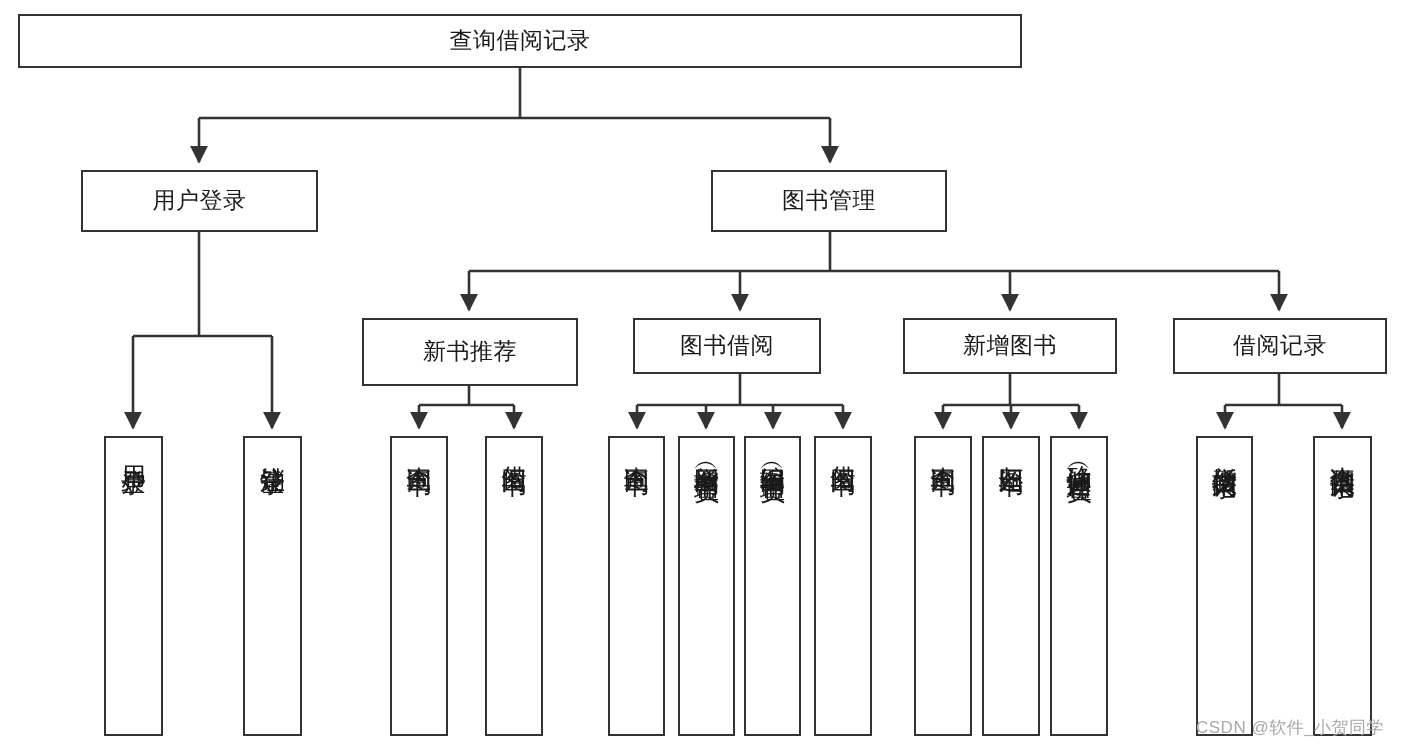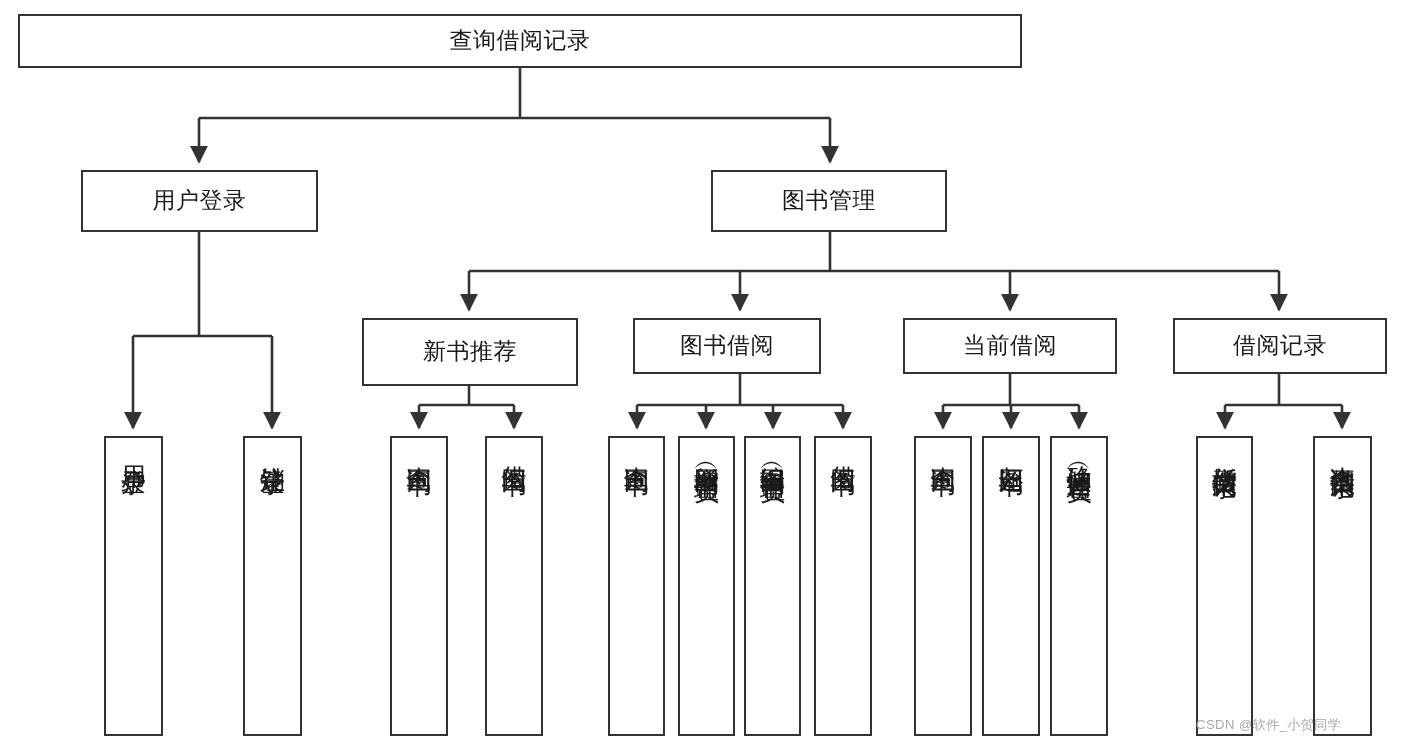--- a/index.html
+++ b/index.html
@@ -57,21 +57,21 @@
   .node.vert .label {
     writing-mode: vertical-rl;
     text-orientation: upright;
     font-size: 25px;
     line-height: 1.0;
     letter-spacing: 2px;
     white-space: nowrap;
   }
   .watermark {
     position: absolute;
-    font-size: 13px;
+    font-size: 17px;
     color: #a8a8a8;
     white-space: nowrap;
     letter-spacing: 0.5px;
   }
 </style>
 </head>
 <body>
 
 <div id="canvas">
 
@@ -136,21 +136,21 @@
     <span class="label">图书管理</span>
   </div>
 
   <div class="node horiz" style="left:362px; top:318px; width:216px; height:68px;">
     <span class="label">新书推荐</span>
   </div>
   <div class="node horiz" style="left:633px; top:318px; width:188px; height:56px;">
     <span class="label">图书借阅</span>
   </div>
   <div class="node horiz" style="left:903px; top:318px; width:214px; height:56px;">
-    <span class="label">当前借阅</span>
+    <span class="label">新增图书</span>
   </div>
   <div class="node horiz" style="left:1173px; top:318px; width:214px; height:56px;justify-content:center;">
     <span class="label">借阅记录</span>
   </div>
 
   <div class="node vert" style="left:104px; top:436px; width:59px; height:300px;">
     <span class="label">用户登录</span>
   </div>
   <div class="node vert" style="left:243px; top:436px; width:59px; height:300px;">
     <span class="label">注销登录</span>

